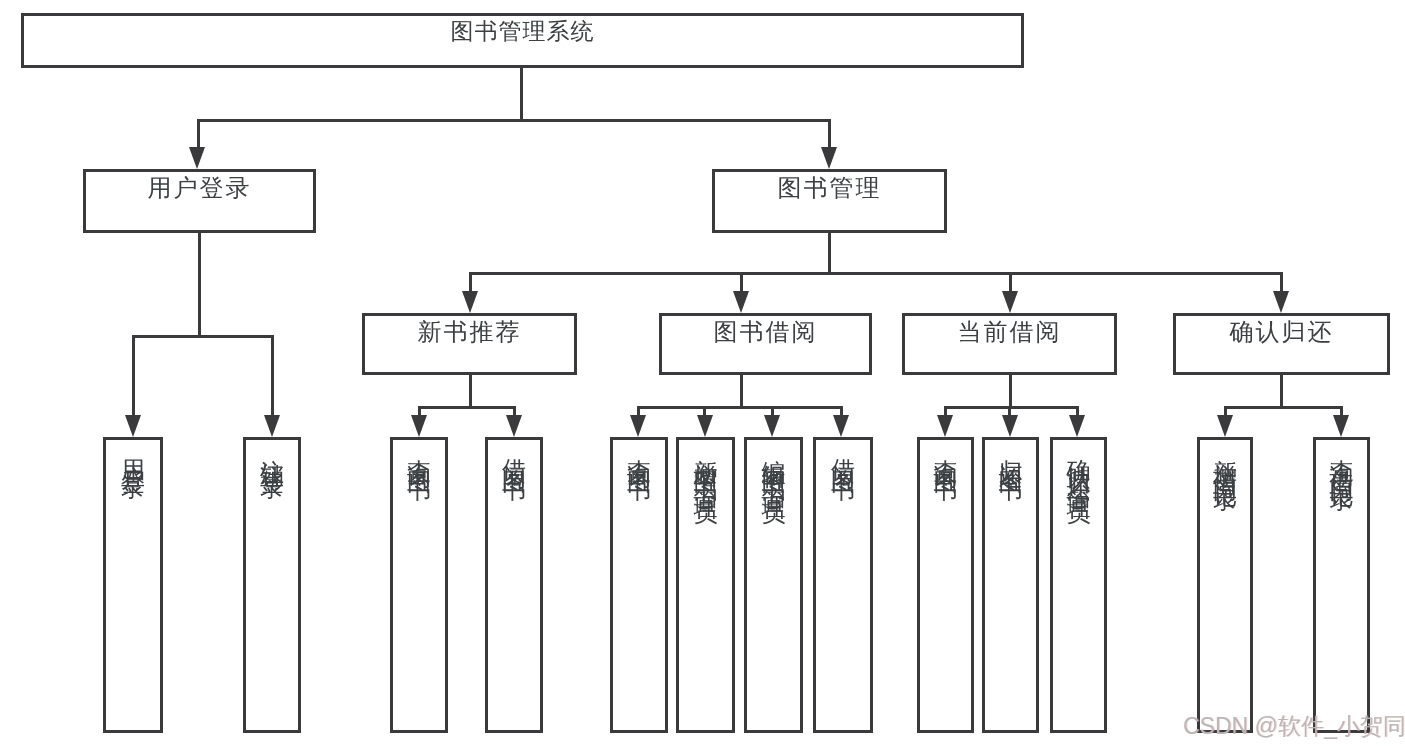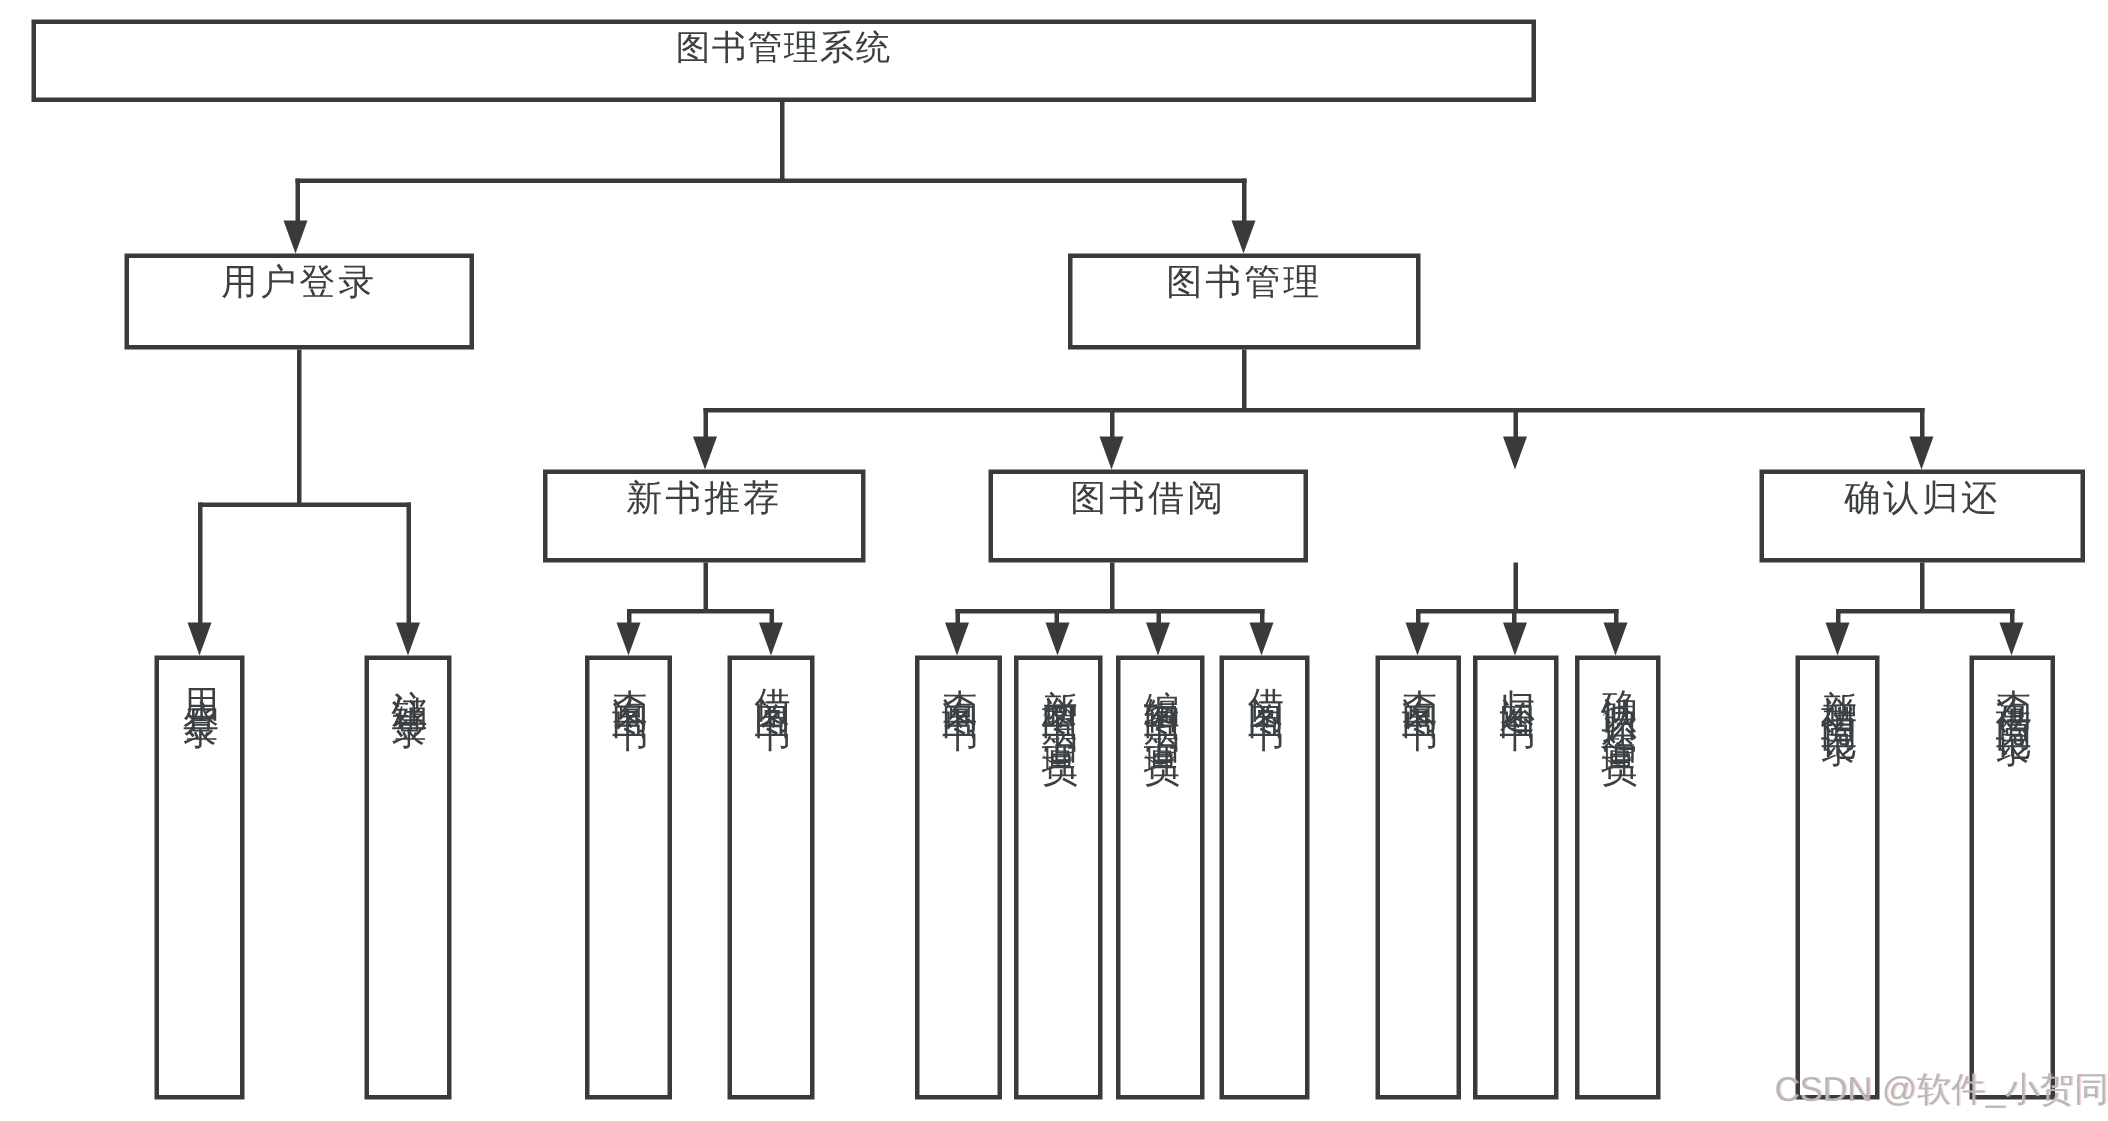--- a/index.html
+++ b/index.html
@@ -45,20 +45,23 @@
   </div>
 
   <div class="box lvl" style="left:712px;top:169px;width:235px;height:64px;">
     <span>图书管理</span>
   </div>
 
   <div class="box lvl" style="left:634px;top:313px;width:213px;height:62px;margin-left:25px;">
     <span>图书借阅</span>
   </div>
 
+  <div class="box lvl" style="left:902px;top:313px;width:215px;height:62px;">
+    <span>当前借阅</span>
+  </div>
 
   <div class="box lvl" style="left:1173px;top:313px;width:217px;height:62px;">
     <span>确认归还</span>
   </div>
 
   <div class="box leaf" style="left:103px;top:437px;width:60px;height:296px;">
     <span>用户登录</span>
   </div>
   <div class="box leaf" style="left:243px;top:437px;width:58px;height:296px;">
     <span>注销登录</span>

